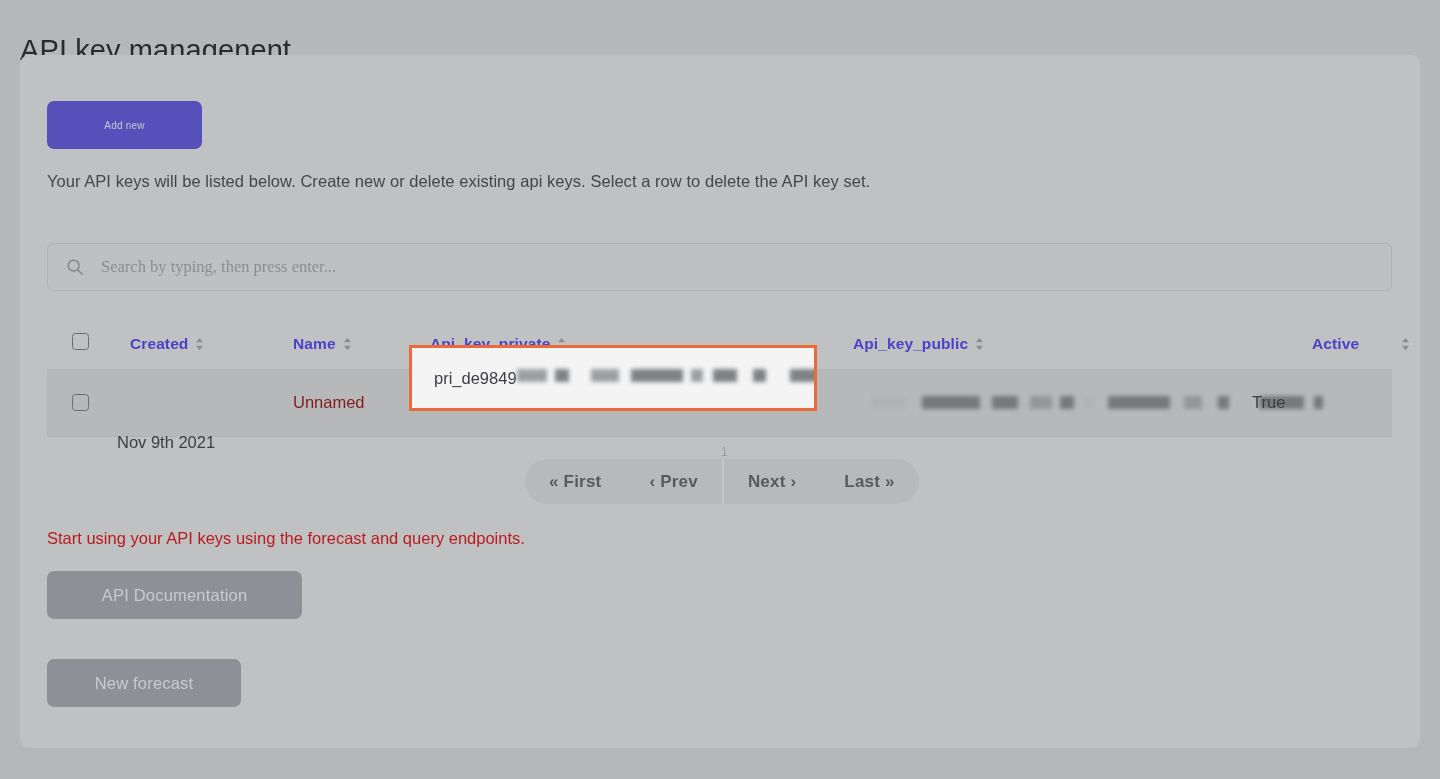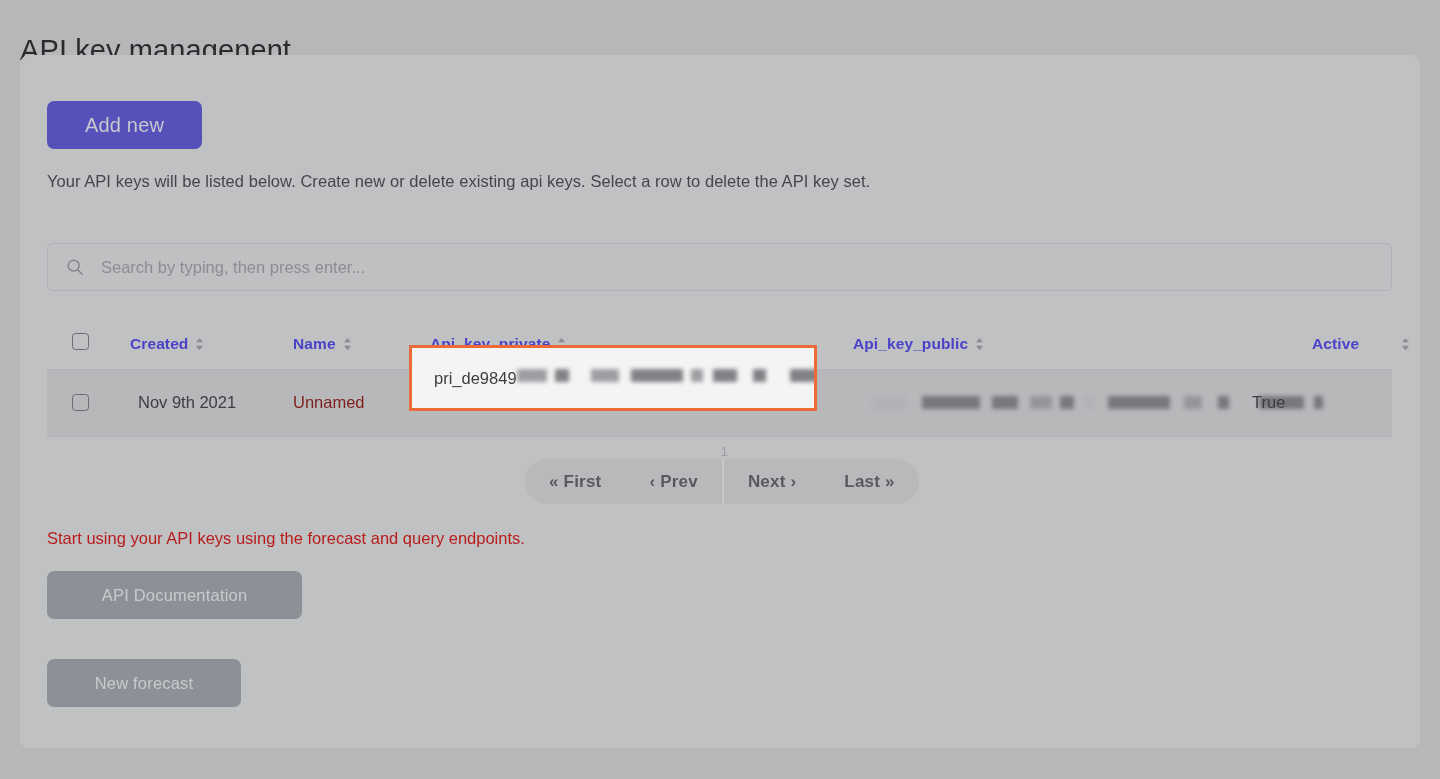--- a/index.html
+++ b/index.html
@@ -51,21 +51,21 @@
   .btn-primary {
     position: absolute;
     left: 27px;
     top: 46px;
     width: 155px;
     height: 48px;
     background: #5651ba;
     color: #c8c8cf;
     border: none;
     border-radius: 7px;
-    font-size: 20px;
+    font-size: 10px;
     font-family: "Liberation Sans", sans-serif;
     cursor: pointer;
     letter-spacing: 0.2px;
     padding: 0;
   }
   .desc {
     position: absolute;
     left: 27px;
     top: 117px;
     font-size: 16.5px;
@@ -91,21 +91,21 @@
     width: 18px;
     height: 18px;
     flex: 0 0 auto;
     margin-right: 17px;
     opacity: 0.62;
   }
   .search-input {
     border: none;
     outline: none;
     background: transparent;
-    font-family: Liberation Sans, sans-serif;
+    font-family: Liberation Serif, serif;
     font-size: 16.5px;
     color: #6e6f73;
     width: 1200px;
     padding: 0;
   }
   .search-input::placeholder {
     color: #8c8d91;
     opacity: 1;
   }
   
@@ -163,21 +163,21 @@
     border-bottom: 1px solid #b0b1b4;
   }
   .td {
     position: absolute;
     top: 23px;
     font-size: 16.5px;
     color: #3d3e42;
     white-space: nowrap;
   }
   .row-chk { top: 24px; left: 25px; }
-  .td-created { left: 91px; }
+  .td-created { left: 70px; margin-top: 40px; }
   .td-name {
     left: 246px;
     color: #7f1d1d;
     cursor: pointer;
   }
   .td-active { left: 1205px; }
 
   
   .highlight-cell {
     position: absolute;

